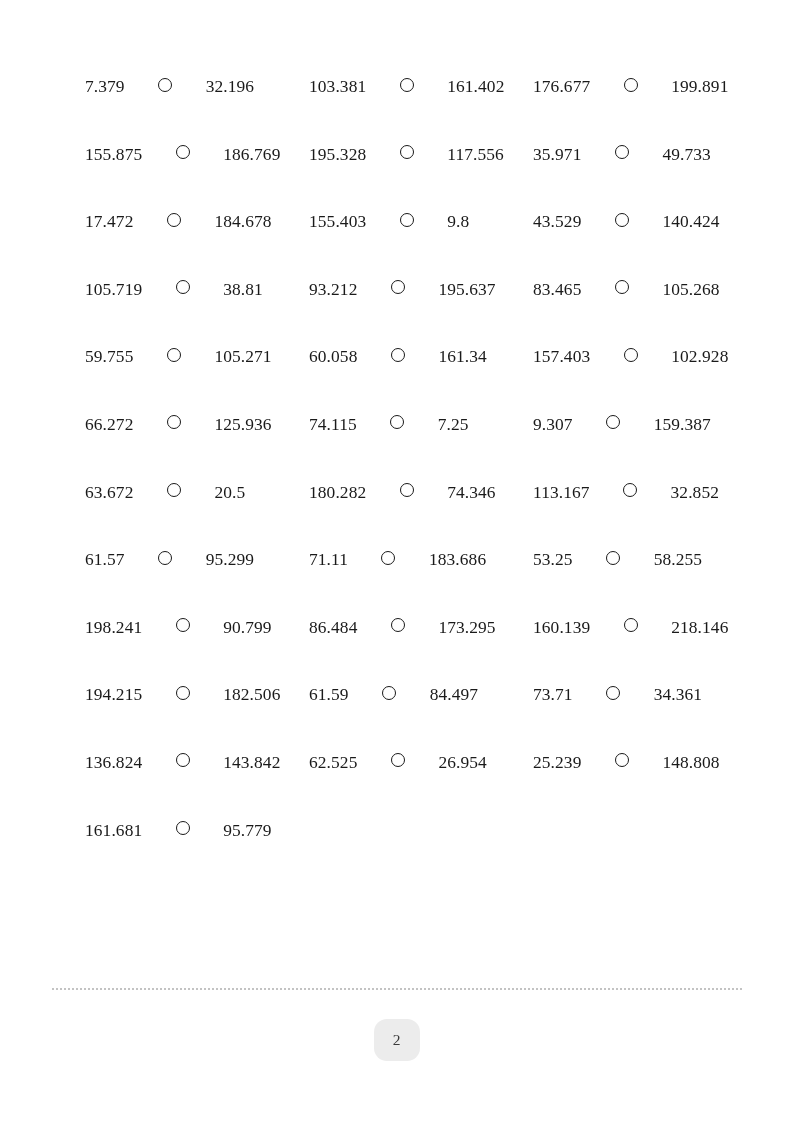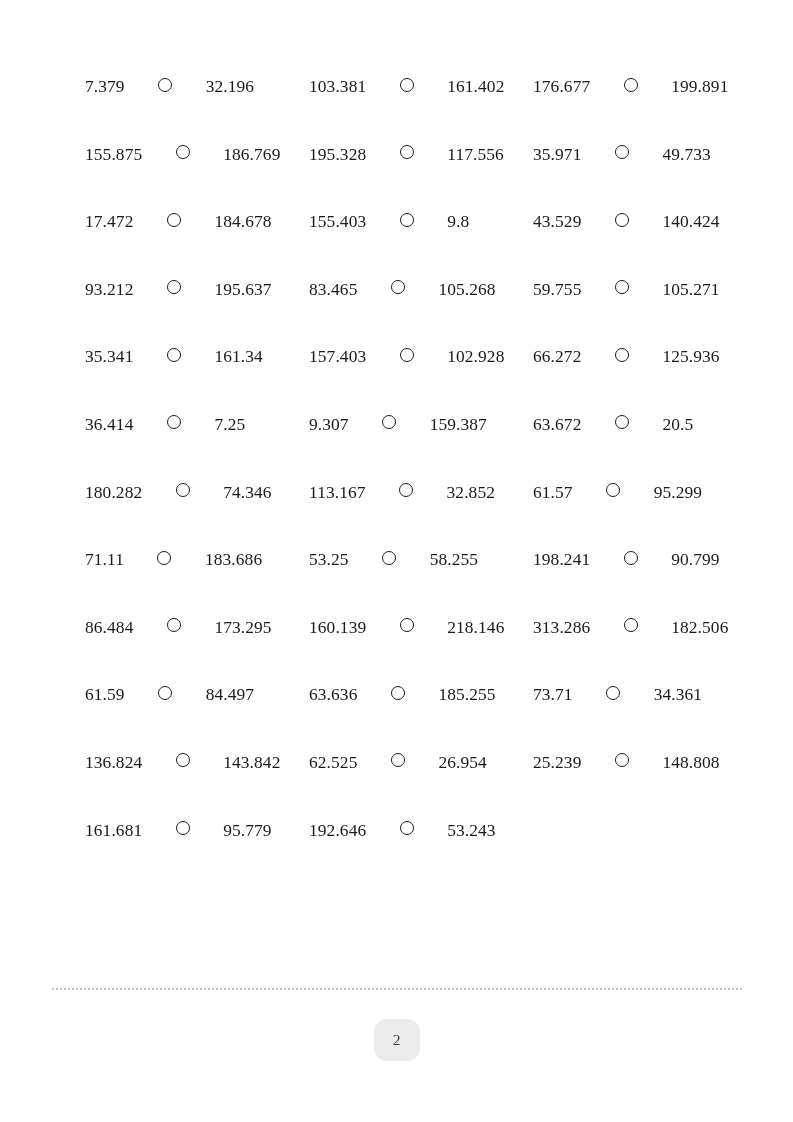--- a/index.html
+++ b/index.html
@@ -139,51 +139,56 @@
         <span class="operand">155.403</span>
         <span class="compare-circle"></span>
         <span class="operand">9.8</span>
       </div>
       <div class="problem">
         <span class="operand">43.529</span>
         <span class="compare-circle"></span>
         <span class="operand">140.424</span>
       </div>
       <div class="problem">
+        <span class="operand">105.719</span>
+        <span class="compare-circle"></span>
+        <span class="operand">38.81</span>
+      </div>
+      <div class="problem">
         <span class="operand">93.212</span>
         <span class="compare-circle"></span>
         <span class="operand">195.637</span>
       </div>
       <div class="problem">
         <span class="operand">83.465</span>
         <span class="compare-circle"></span>
         <span class="operand">105.268</span>
       </div>
       <div class="problem">
         <span class="operand">59.755</span>
         <span class="compare-circle"></span>
         <span class="operand">105.271</span>
       </div>
       <div class="problem">
-        <span class="operand">35.341</span>
+        <span class="operand">60.058</span>
         <span class="compare-circle"></span>
         <span class="operand">161.34</span>
       </div>
       <div class="problem">
         <span class="operand">157.403</span>
         <span class="compare-circle"></span>
         <span class="operand">102.928</span>
       </div>
       <div class="problem">
         <span class="operand">66.272</span>
         <span class="compare-circle"></span>
         <span class="operand">125.936</span>
       </div>
       <div class="problem">
-        <span class="operand">36.414</span>
+        <span class="operand">74.115</span>
         <span class="compare-circle"></span>
         <span class="operand">7.25</span>
       </div>
       <div class="problem">
         <span class="operand">9.307</span>
         <span class="compare-circle"></span>
         <span class="operand">159.387</span>
       </div>
       <div class="problem">
         <span class="operand">63.672</span>
@@ -224,35 +229,30 @@
         <span class="operand">86.484</span>
         <span class="compare-circle"></span>
         <span class="operand">173.295</span>
       </div>
       <div class="problem">
         <span class="operand">160.139</span>
         <span class="compare-circle"></span>
         <span class="operand">218.146</span>
       </div>
       <div class="problem">
-        <span class="operand">313.286</span>
+        <span class="operand">194.215</span>
         <span class="compare-circle"></span>
         <span class="operand">182.506</span>
       </div>
       <div class="problem">
         <span class="operand">61.59</span>
         <span class="compare-circle"></span>
         <span class="operand">84.497</span>
       </div>
       <div class="problem">
-        <span class="operand">63.636</span>
-        <span class="compare-circle"></span>
-        <span class="operand">185.255</span>
-      </div>
-      <div class="problem">
         <span class="operand">73.71</span>
         <span class="compare-circle"></span>
         <span class="operand">34.361</span>
       </div>
       <div class="problem">
         <span class="operand">136.824</span>
         <span class="compare-circle"></span>
         <span class="operand">143.842</span>
       </div>
       <div class="problem">
@@ -262,25 +262,20 @@
       </div>
       <div class="problem">
         <span class="operand">25.239</span>
         <span class="compare-circle"></span>
         <span class="operand">148.808</span>
       </div>
       <div class="problem">
         <span class="operand">161.681</span>
         <span class="compare-circle"></span>
         <span class="operand">95.779</span>
-      </div>
-      <div class="problem">
-        <span class="operand">192.646</span>
-        <span class="compare-circle"></span>
-        <span class="operand">53.243</span>
       </div>
     </div>
 
   <div class="footer-rule"></div>
 
   <div class="page-number-badge">
     <span>2</span>
   </div>
 
 </div>

